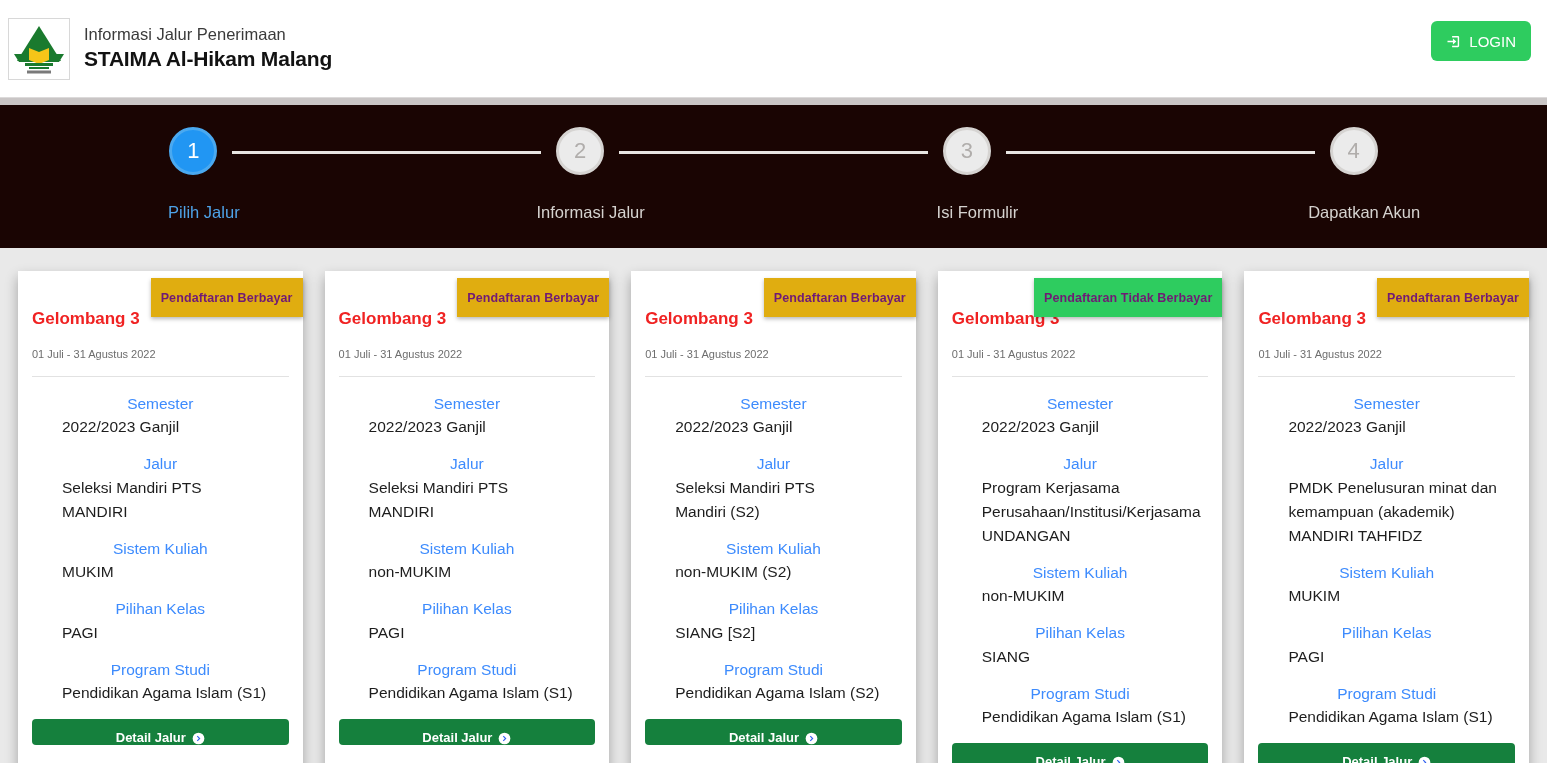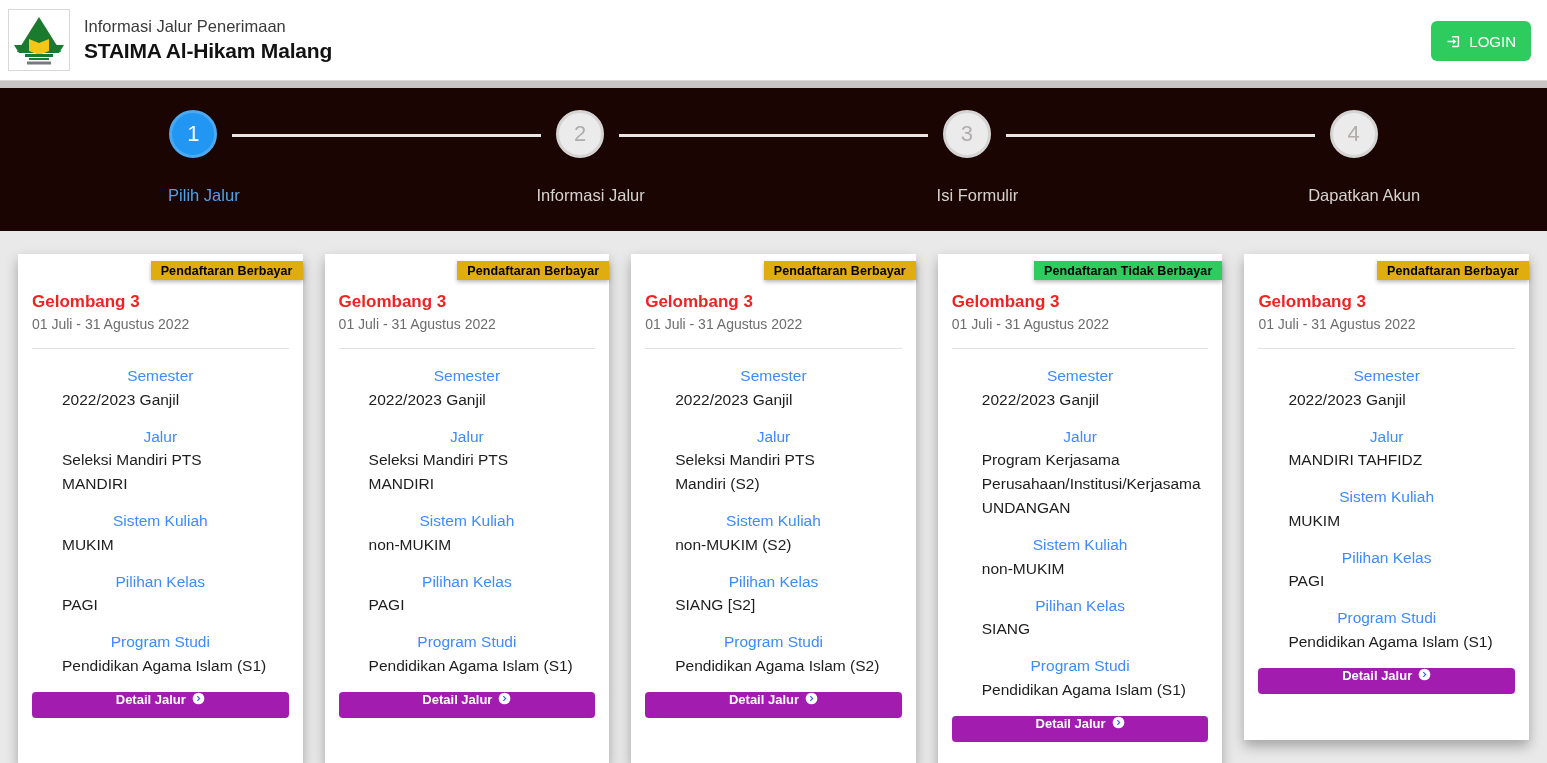--- a/index.html
+++ b/index.html
@@ -6,21 +6,21 @@
   html, body {
     width: 1547px;
     height: 763px;
     overflow: hidden;
     background: #e9e9e9;
     font-family: "Liberation Sans", sans-serif;
   }
 
   
   .site-header {
-    height: 80px;
+    height: 97px;
     background: #ffffff;
     display: flex;
     align-items: center;
     padding: 0 0 0 8px;
     position: relative;
   }
   .brand {
     display: flex;
     align-items: center;
     gap: 14px;
@@ -148,51 +148,51 @@
     position: relative;
     box-shadow: 0 6px 12px rgba(0,0,0,0.30);
     min-height: 470px;
     display: flex;
     flex-direction: column;
   }
   .ribbon {
     position: absolute;
     top: 7px;
     right: 0;
-    height: 19px;
+    height: 39px;
     padding: 0 10px;
     display: flex;
     align-items: center;
     font-size: 12.5px;
     font-weight: 700;
-    color: #000000;
+    color: #701a75;
     letter-spacing: 0.1px;
     box-shadow: 0 2px 4px rgba(0,0,0,0.28);
     white-space: nowrap;
   }
   .ribbon.paid { background: #e0ad10; }
   .ribbon.free { background: #2ecc5f; }
 
   .card-body {
     padding: 37px 14px 0 14px;
     flex: 1 1 auto;
     display: flex;
     flex-direction: column;
   }
   .wave-title {
     font-size: 17px;
     font-weight: 700;
     color: #f02222;
     line-height: 1.25;
   }
   .wave-date {
-    font-size: 14px;
+    font-size: 11px;
     color: #6d6d6d;
     line-height: 1.5;
-    margin-top: 2px;
+    margin-top: 17px;
   }
   .card-rule {
     border: none;
     border-top: 1px solid #e2e2e2;
     margin: 13px 0 16px 0;
   }
   .field { margin-bottom: 14px; }
   .field-label {
     font-size: 15.5px;
     color: #3d8bfd;
@@ -205,29 +205,29 @@
     line-height: 1.55;
     margin-left: 30px;
   }
   .card-footer {
     margin-top: auto;
     padding: 0 14px 0 14px;
   }
   .detail-btn {
     width: 100%;
     height: 26px;
-    background: #a21caf;
+    background: #15803d;
     border: none;
     border-radius: 4px;
     color: #ffffff;
     font-size: 13px;
     font-weight: 700;
     font-family: "Liberation Sans", sans-serif;
     display: flex;
-    align-items: flex-start;
+    align-items: flex-end;
     justify-content: center;
     gap: 6px;
     cursor: pointer;
   }
   .detail-btn svg { display: block; }
   .card-pad-bottom { height: 46px; }
 </style>
 </head>
 <body>
 
@@ -453,20 +453,21 @@
     <div class="card-body">
       <div class="wave-title">Gelombang 3</div>
       <div class="wave-date">01 Juli - 31 Agustus 2022</div>
       <hr class="card-rule">
       <div class="field">
         <div class="field-label">Semester</div>
         <div class="field-value">2022/2023 Ganjil</div>
       </div>
       <div class="field">
         <div class="field-label">Jalur</div>
+        <div class="field-value">PMDK Penelusuran minat dan kemampuan (akademik)</div>
         <div class="field-value">MANDIRI TAHFIDZ</div>
       </div>
       <div class="field">
         <div class="field-label">Sistem Kuliah</div>
         <div class="field-value">MUKIM</div>
       </div>
       <div class="field">
         <div class="field-label">Pilihan Kelas</div>
         <div class="field-value">PAGI</div>
       </div>

